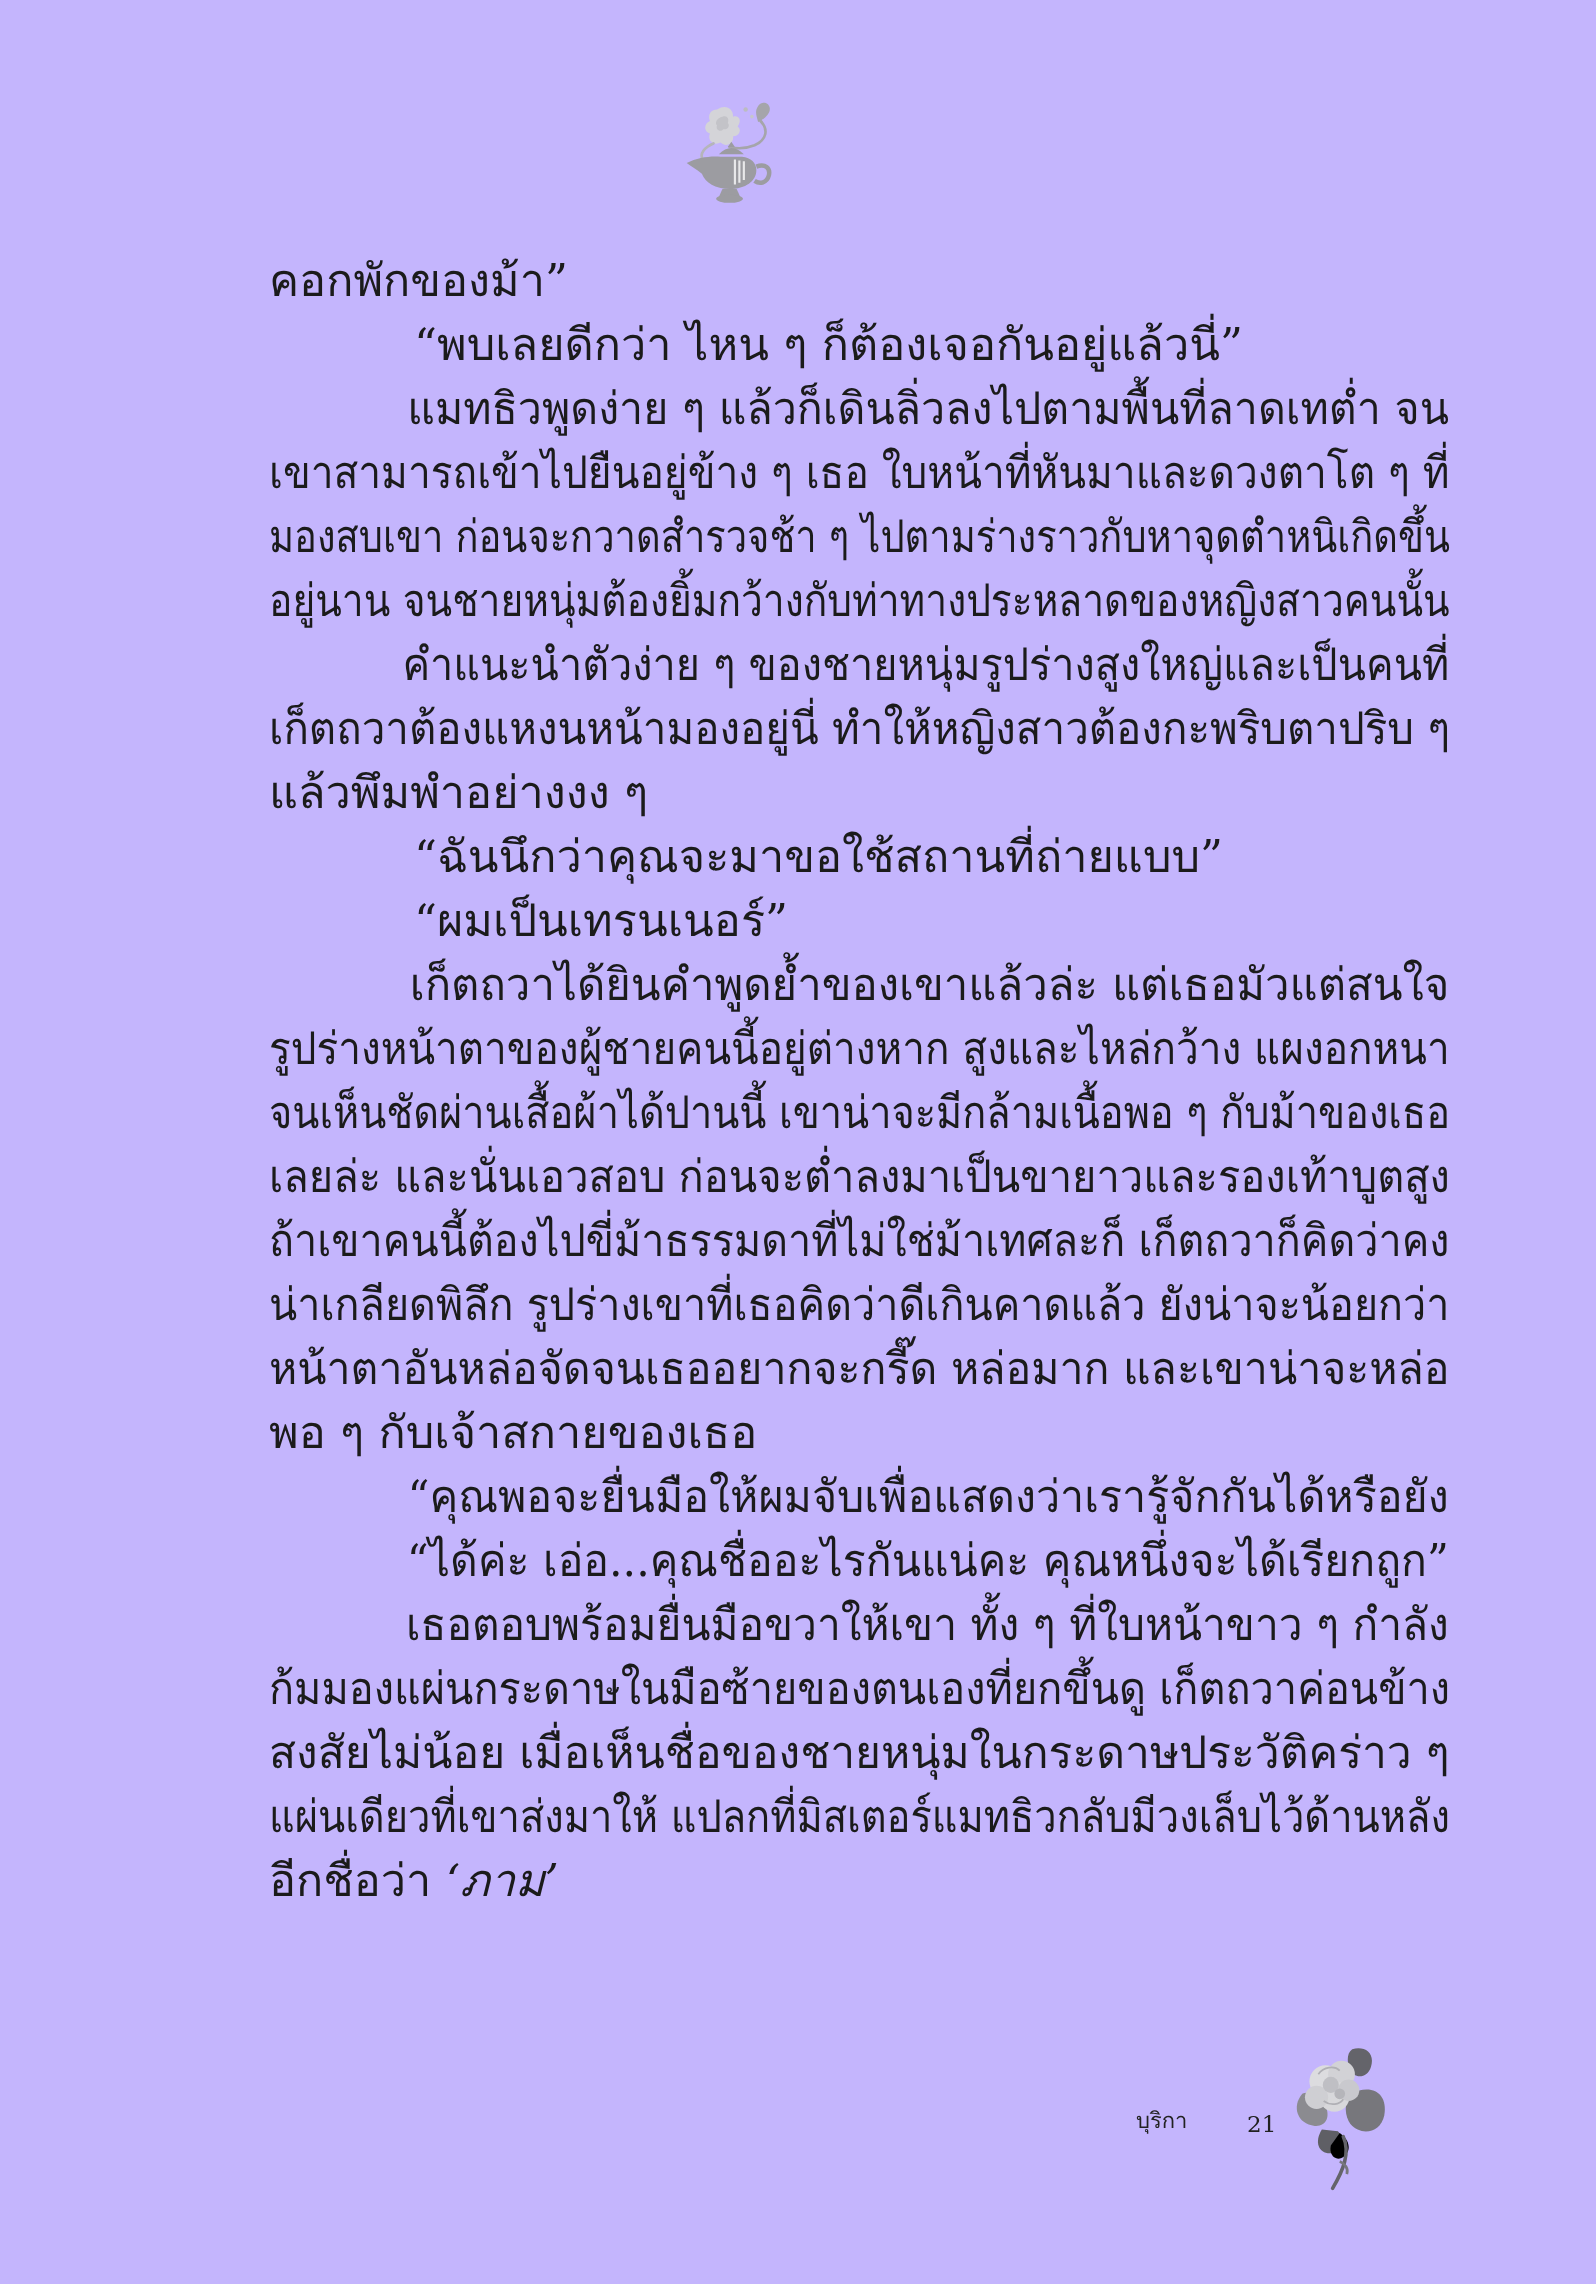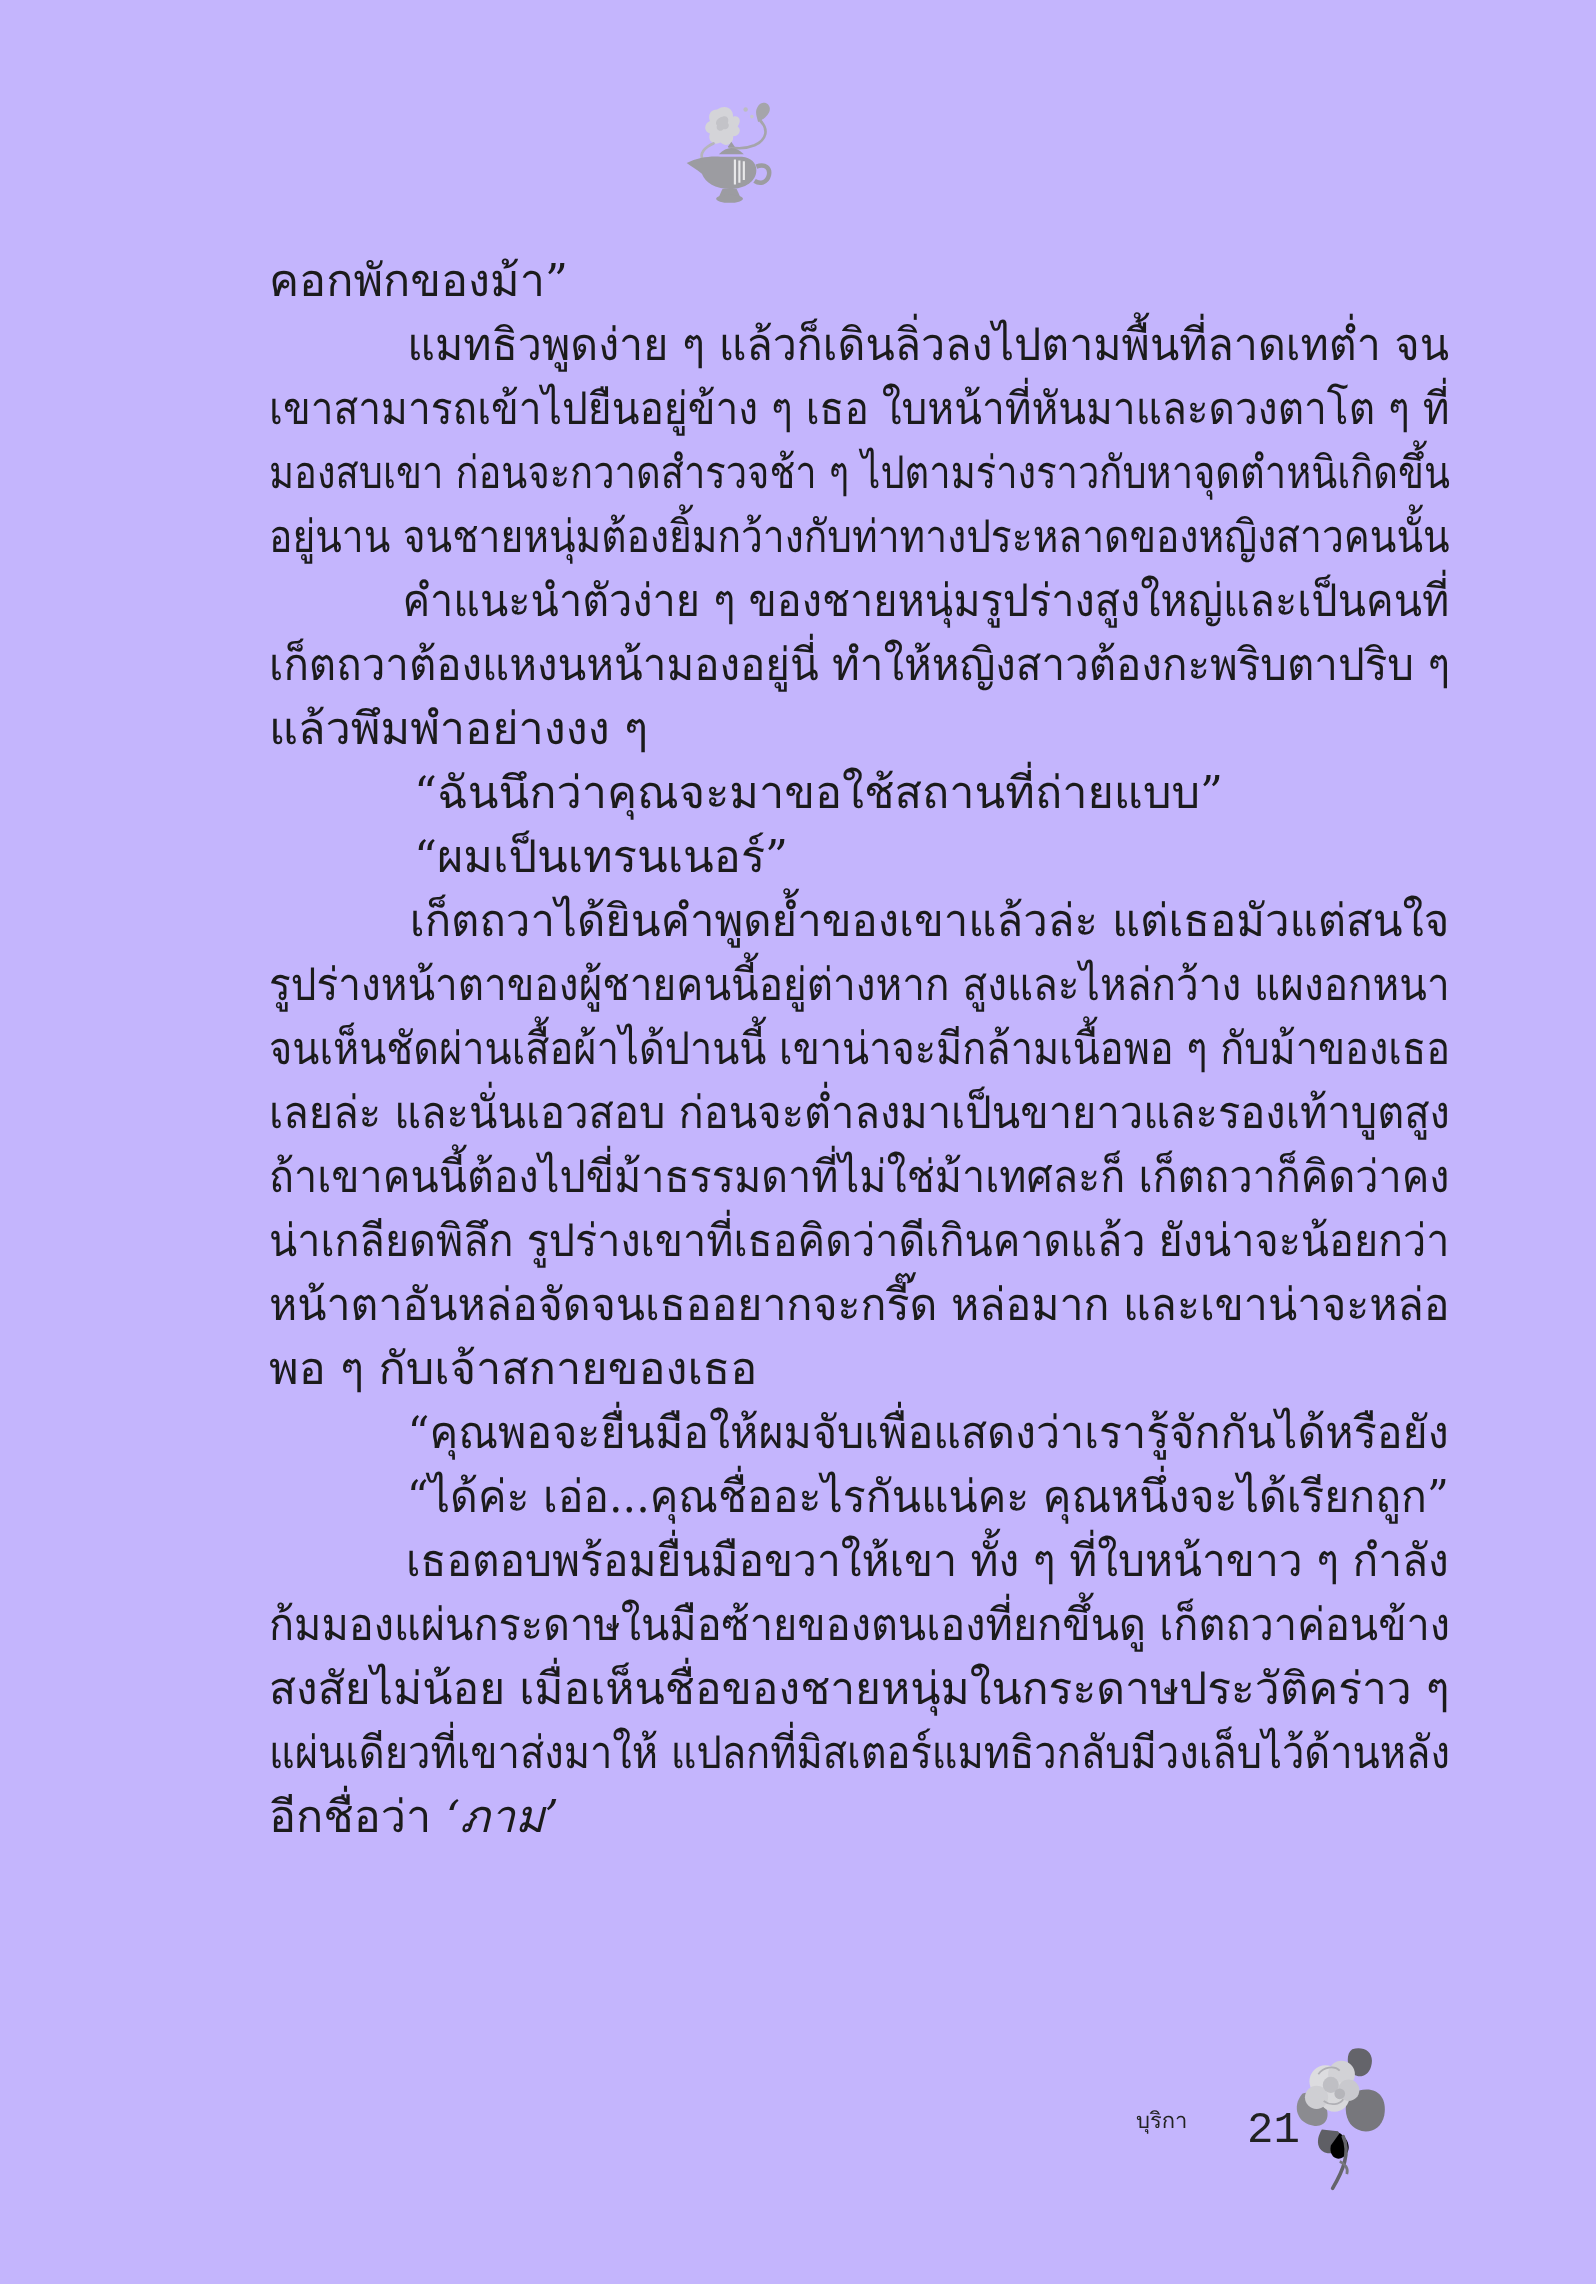--- a/index.html
+++ b/index.html
@@ -34,22 +34,22 @@
 
   
   .footer{
     position:absolute;left:0;top:2094px;width:1597px;height:143px;
   }
   .footer-title{
     position:absolute;left:1136px;top:5.4px;
     font-size:22px;line-height:43px;color:#222;
   }
   .footer-pageno{
-    position:absolute;left:1247px;top:15px;
-    font-size:44px;line-height:43px;color:#222;font-family:Liberation Mono, monospace;
+    position:absolute;left:1247px;top:9px;
+    font-size:23px;line-height:43px;color:#222;
   }
   .footer-flower{
     position:absolute;left:1288px;top:-47px;width:107px;height:148px;
   }
 </style>
 </head>
 <body>
 
 <div class="page">
 
@@ -75,20 +75,21 @@
 
       <path d="M82,78 C92,74 98,80 96,88 C94,96 86,98 80,94" fill="none" stroke="#9c9ca1" stroke-width="5"></path>
 
       <path d="M44,103 L60,103 L64,112 L40,112 Z" fill="#9c9ca1"></path>
       <ellipse cx="52" cy="114" rx="15" ry="4.5" fill="#9c9ca1"></ellipse>
     </svg>
   </div>
 
   <div class="text-block">
     <div class="bodyline">คอกพักของม้า”</div>
+    <div class="bodyline indent">“พบเลยดีกว่า ไหน ๆ ก็ต้องเจอกันอยู่แล้วนี่”</div>
     <div class="bodyline indent" style="transform: scaleX(0.954182);">แมทธิวพูดง่าย ๆ แล้วก็เดินลิ่วลงไปตามพื้นที่ลาดเทต่ำ จน</div>
     <div class="bodyline" style="transform: scaleX(0.902959);">เขาสามารถเข้าไปยืนอยู่ข้าง ๆ เธอ ใบหน้าที่หันมาและดวงตาโต ๆ ที่</div>
     <div class="bodyline" style="transform: scaleX(0.845906);">มองสบเขา ก่อนจะกวาดสำรวจช้า ๆ ไปตามร่างราวกับหาจุดตำหนิเกิดขึ้น</div>
     <div class="bodyline" style="transform: scaleX(0.865435);">อยู่นาน จนชายหนุ่มต้องยิ้มกว้างกับท่าทางประหลาดของหญิงสาวคนนั้น</div>
     <div class="bodyline indent" style="transform: scaleX(0.920056);">คำแนะนำตัวง่าย ๆ ของชายหนุ่มรูปร่างสูงใหญ่และเป็นคนที่</div>
     <div class="bodyline" style="transform: scaleX(0.935139);">เก็ตถวาต้องแหงนหน้ามองอยู่นี่ ทำให้หญิงสาวต้องกะพริบตาปริบ ๆ</div>
     <div class="bodyline">แล้วพึมพำอย่างงง ๆ</div>
     <div class="bodyline indent">“ฉันนึกว่าคุณจะมาขอใช้สถานที่ถ่ายแบบ”</div>
     <div class="bodyline indent">“ผมเป็นเทรนเนอร์”</div>
     <div class="bodyline indent" style="transform: scaleX(0.970414);">เก็ตถวาได้ยินคำพูดย้ำของเขาแล้วล่ะ แต่เธอมัวแต่สนใจ</div>

